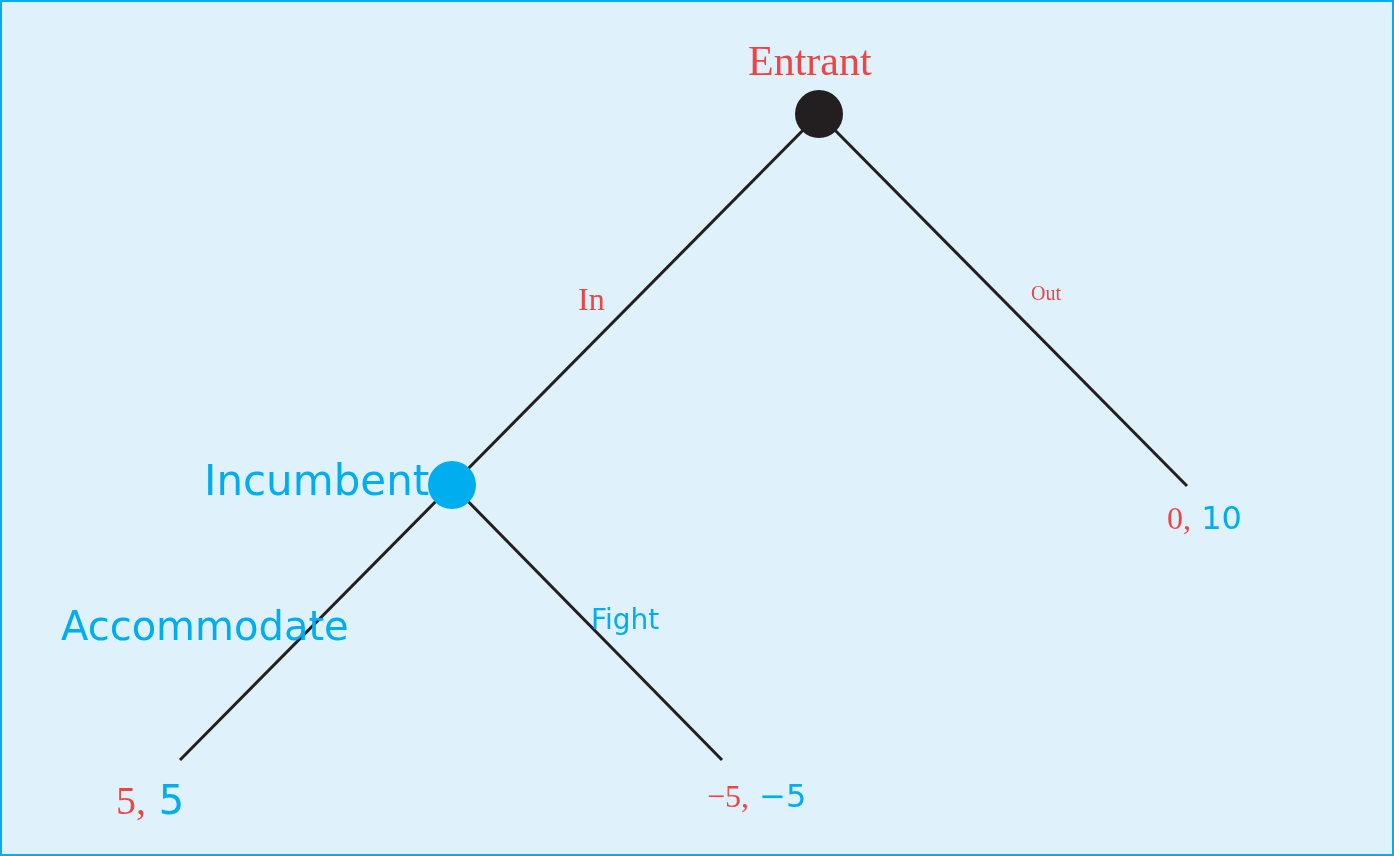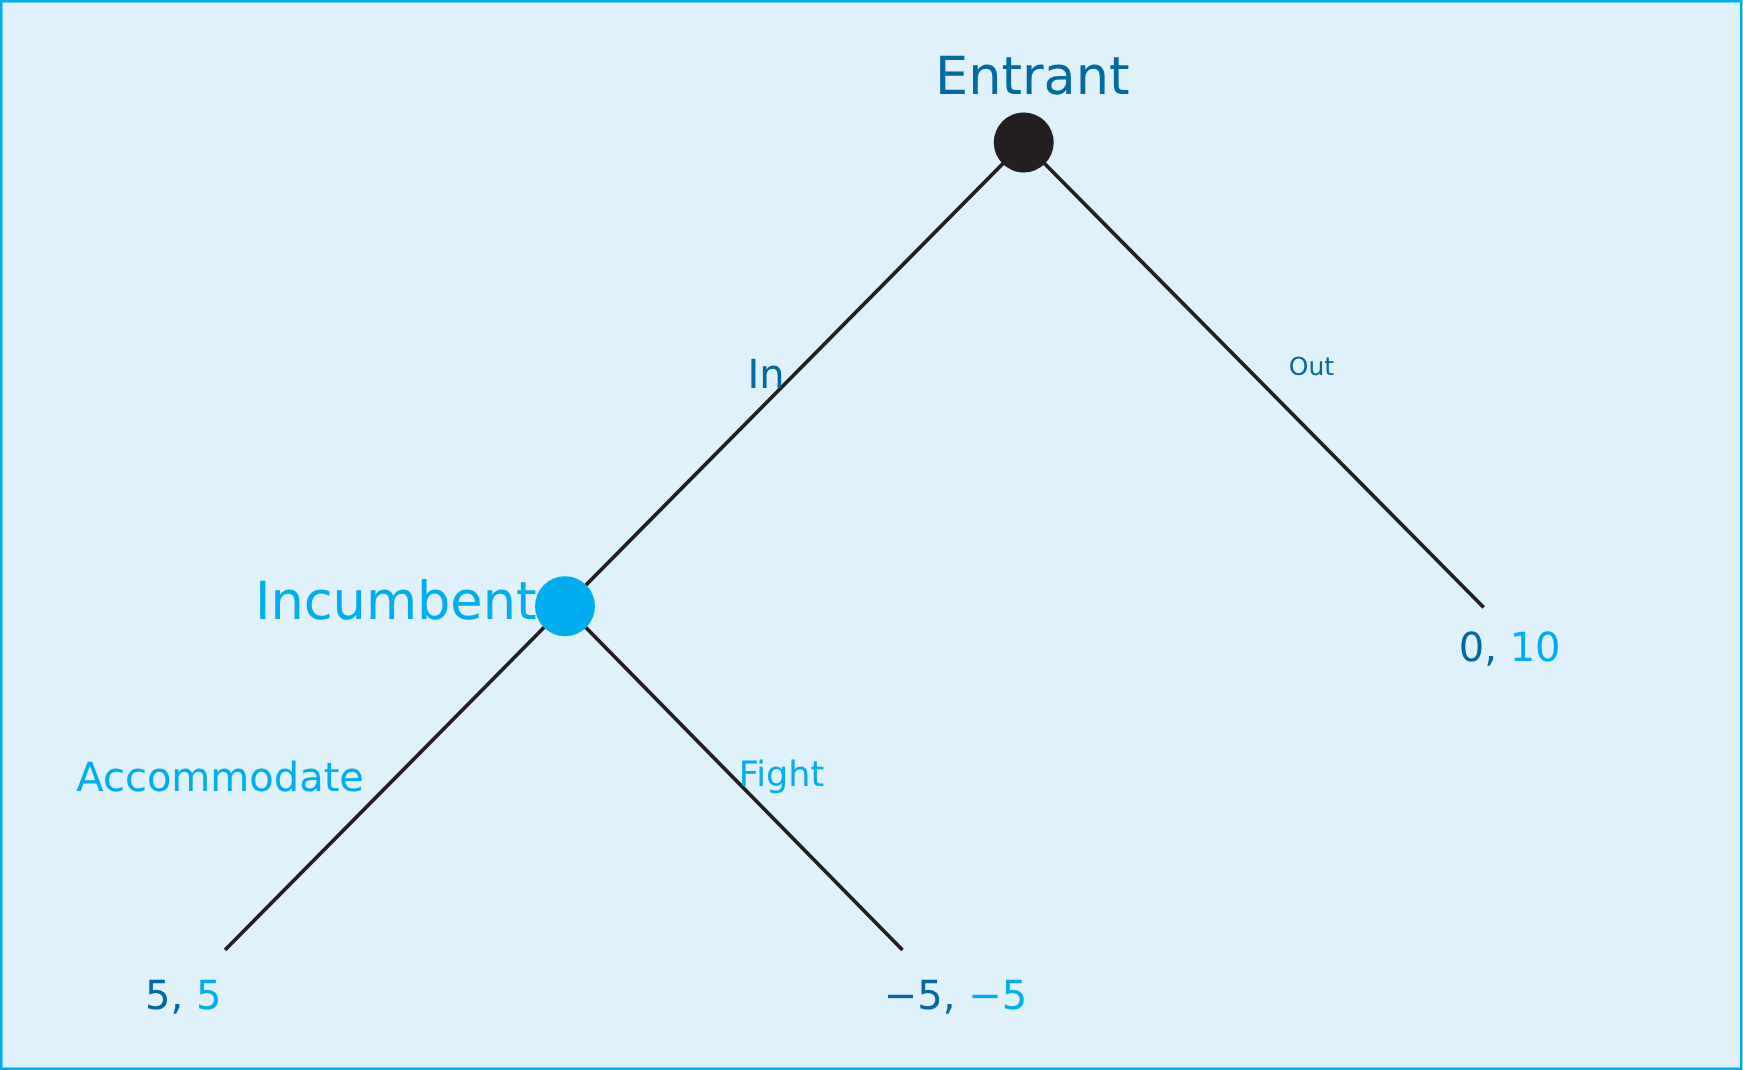--- a/index.html
+++ b/index.html
@@ -6,46 +6,46 @@
     body { width: 1394px; height: 856px; overflow: hidden; background: #ffffff; }
     .frame {
       position: absolute; left: 0; top: 0;
       width: 1394px; height: 856px;
       box-sizing: border-box;
       border: 2px solid #00aeef;
       background: #dff1fb;
     }
     svg { position: absolute; left: 0; top: 0; }
     .lbl { position: absolute; font-family: "DejaVu Sans", sans-serif; white-space: nowrap; line-height: 1; }
-    .black { color: #0369a1; }
+    .black { color: #ef4444; font-family: Liberation Serif, serif; }
     .blue { color: #00aeef; }
   </style>
 </head>
 <body>
 
 <div class="frame"></div>
 
 <svg width="1394" height="856">
   <line x1="819" y1="114" x2="452" y2="485" stroke="#231f20" stroke-width="3"></line>
   <line x1="819" y1="114" x2="1187" y2="486" stroke="#231f20" stroke-width="3"></line>
   <line x1="452" y1="485" x2="180" y2="760" stroke="#231f20" stroke-width="3"></line>
   <line x1="452" y1="485" x2="722" y2="760" stroke="#231f20" stroke-width="3"></line>
   <circle cx="819" cy="114" r="24" fill="#231f20"></circle>
   <circle cx="452" cy="485" r="24" fill="#00aeef"></circle>
 </svg>
 
 <div class="lbl black" style="left:748px; top:40px; font-size:42px;">Entrant</div>
 <div class="lbl blue" style="left:204px; top:460px; font-size:42px;">Incumbent</div>
 
-<div class="lbl black" style="left:578px; top:283px; font-size:32px;margin-left:20px;">In</div>
+<div class="lbl black" style="left:578px; top:283px; font-size:32px;">In</div>
 <div class="lbl black" style="left:1031px; top:283px; font-size:20px;">Out</div>
-<div class="lbl blue" style="left:61px; top:606px; font-size:32px;">Accommodate</div>
+<div class="lbl blue" style="left:61px; top:606px; font-size:40px;">Accommodate</div>
 <div class="lbl blue" style="left:591px; top:606px; font-size:28px;text-align:center;">Fight</div>
 
-<div class="lbl" style="left:116px; top:780px; font-size:32px;">
+<div class="lbl" style="left:116px; top:780px; font-size:40px;">
   <span class="black">5,</span>
   <span class="blue">5</span>
 </div>
 <div class="lbl" style="left:679px; top:780px; font-size:32px;margin-left:28px;">
   <span class="black">−5,</span>
   <span class="blue">−5</span>
 </div>
 <div class="lbl" style="left:1167px; top:502px; font-size:32px;">
   <span class="black">0,</span>
   <span class="blue">10</span>

